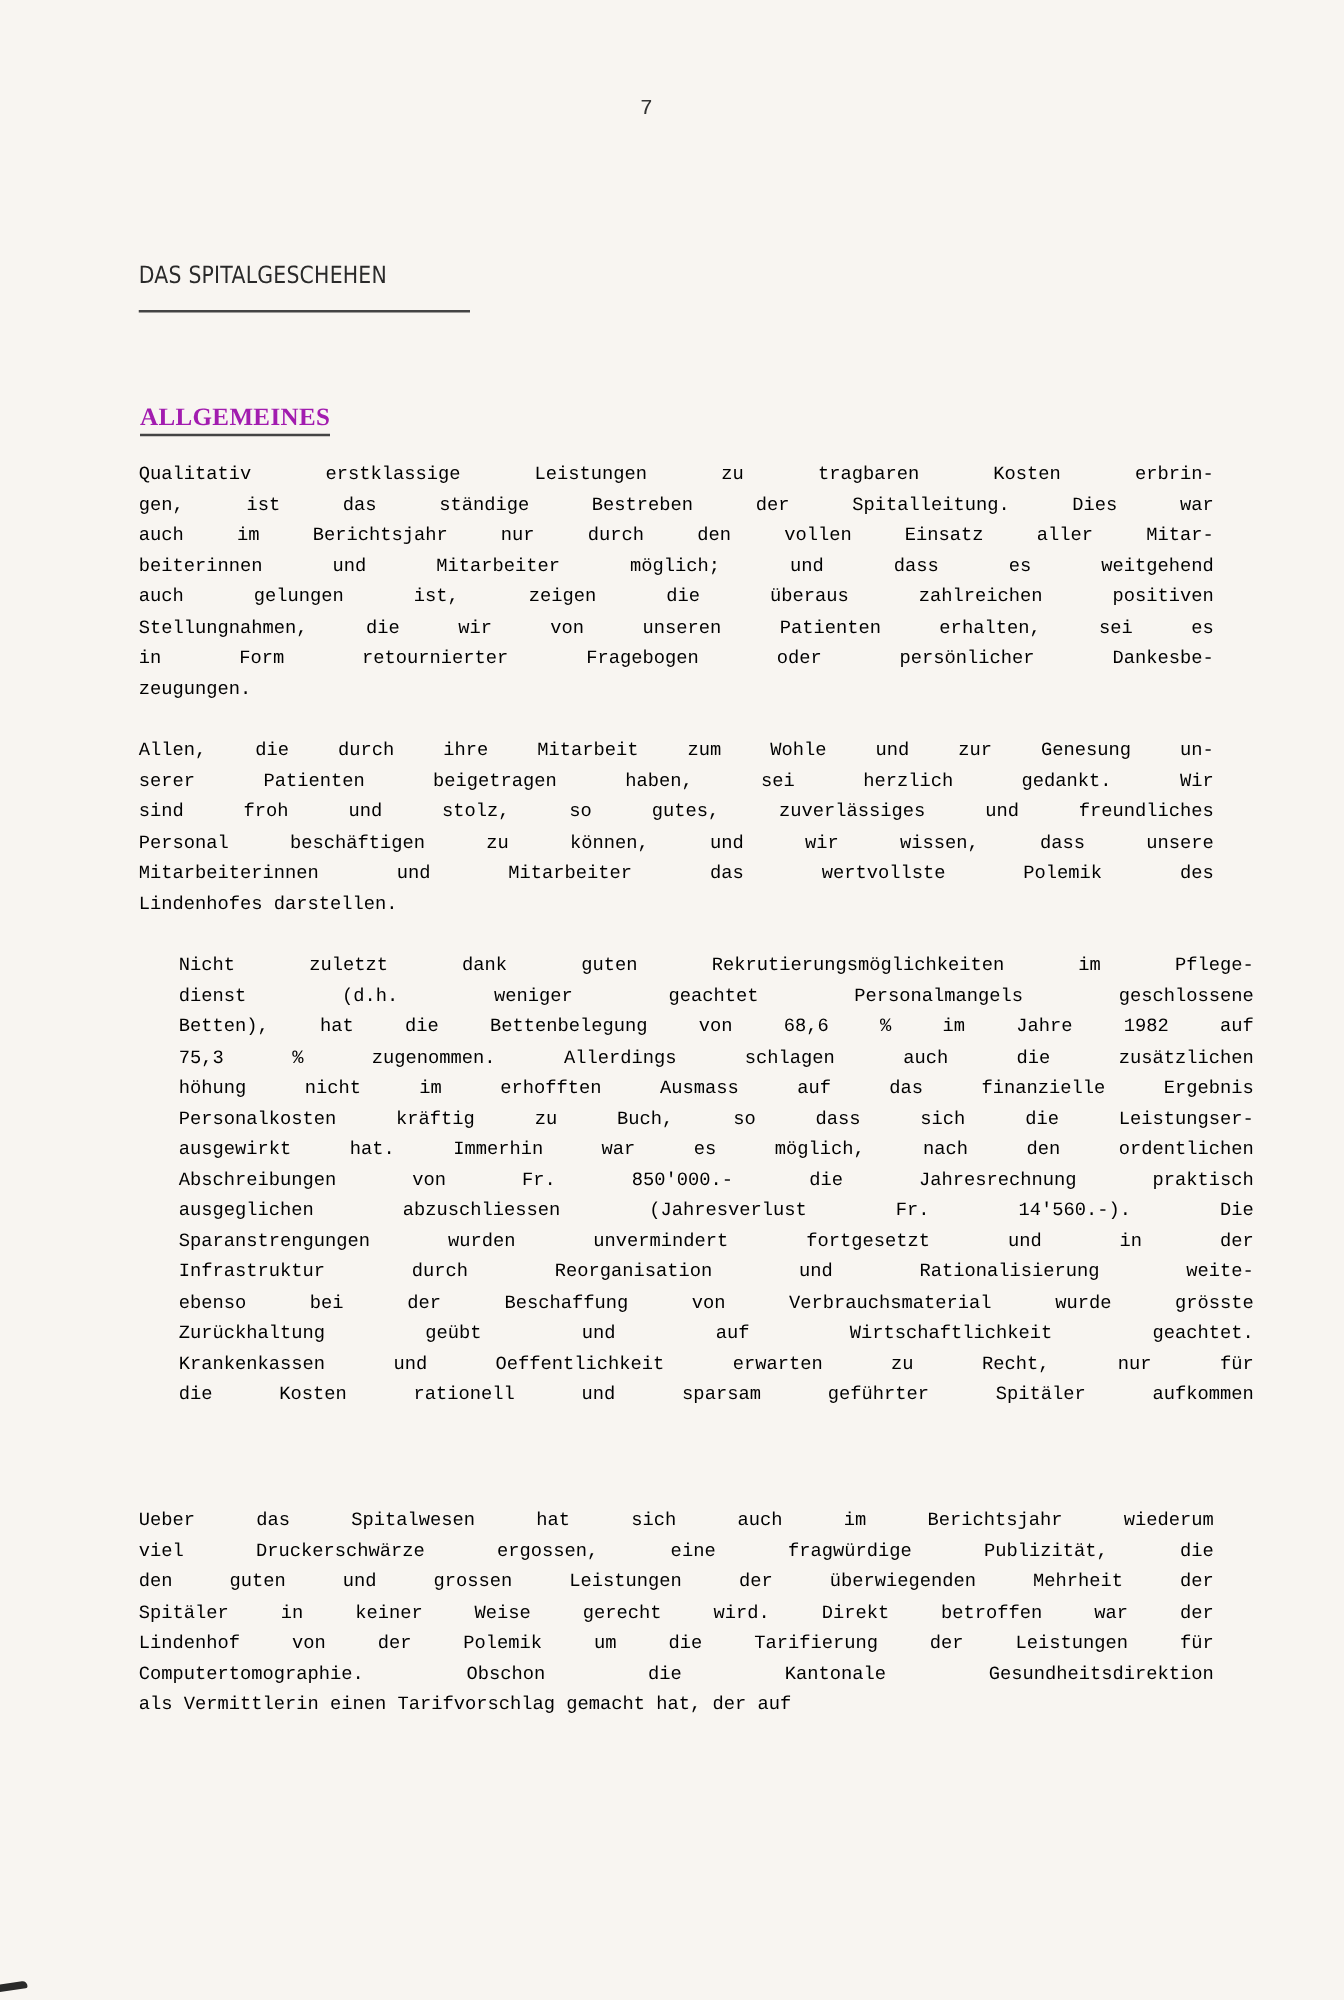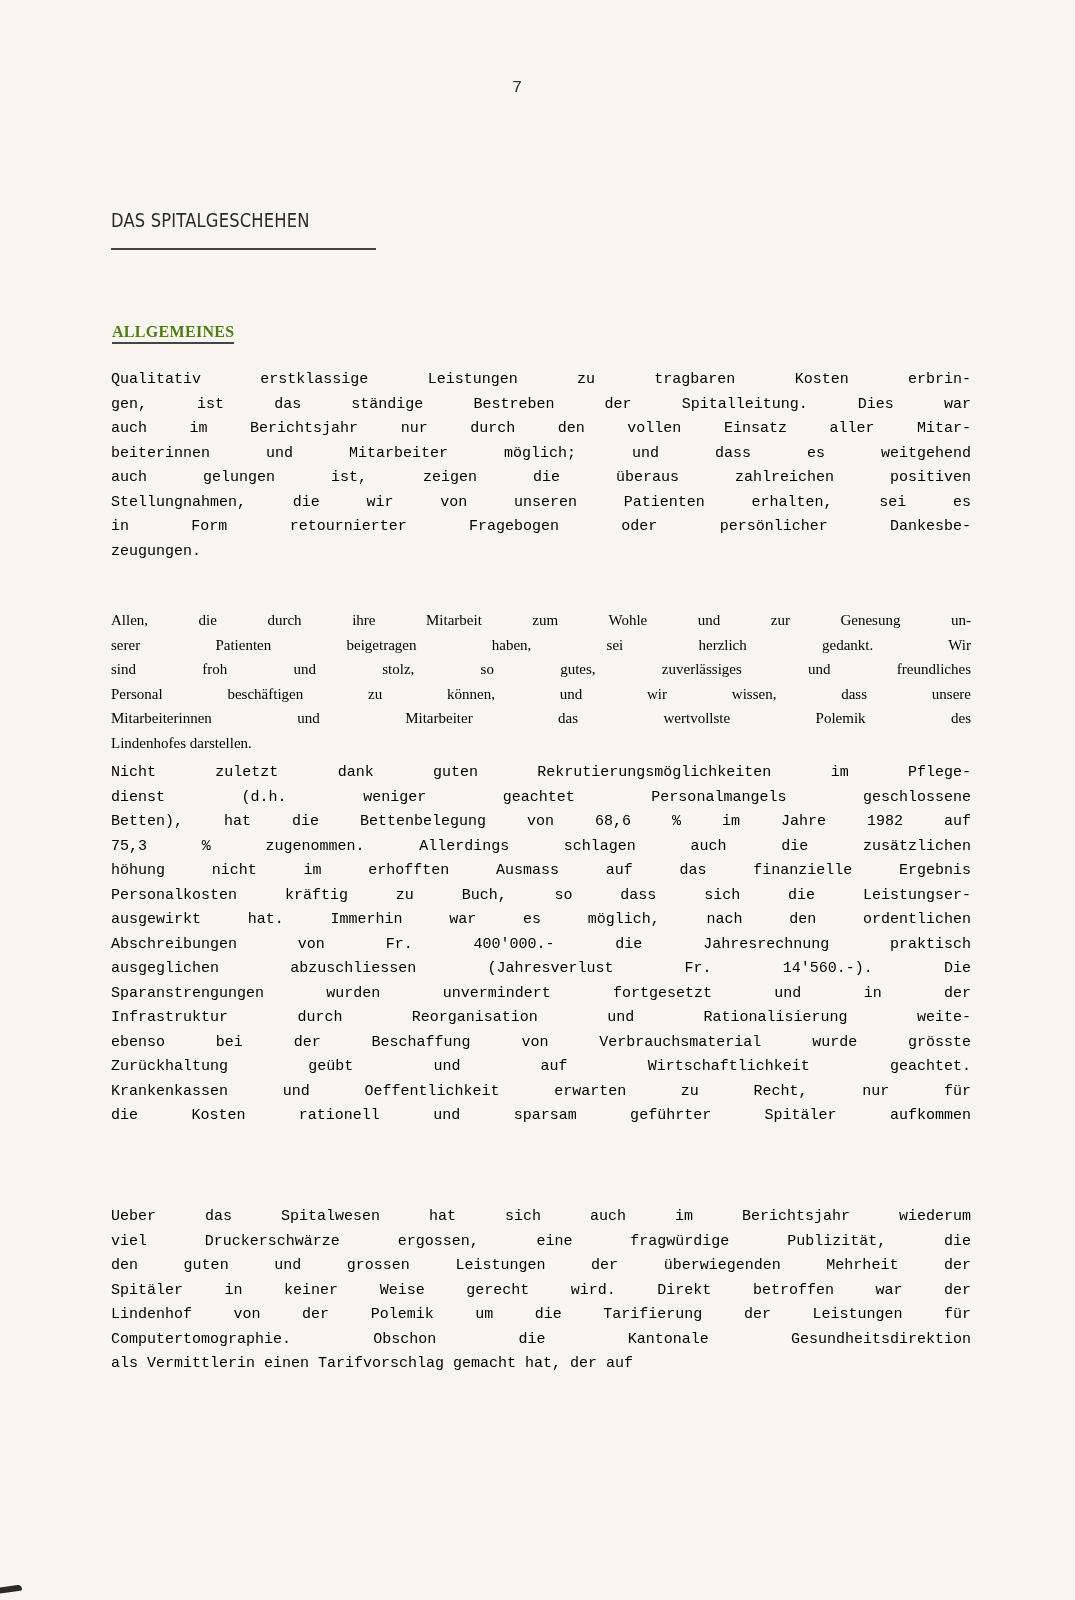--- a/index.html
+++ b/index.html
@@ -41,23 +41,23 @@
       width: 265px;
       height: 2px;
       background: #444;
     }
     .subsection-title {
       position: absolute;
       left: 112px;
       top: 323px;
       font-family: "Liberation Serif", serif;
       font-weight: bold;
-      font-size: 16px;
+      font-size: 20px;
       letter-spacing: 0.3px;
-      color: #4d7c0f;
+      color: #a21caf;
       border-bottom: 2px solid #444;
       padding-bottom: 1px;
     }
     .body-text {
       position: absolute;
       left: 111px;
       width: 860px;
       font-family: "Liberation Mono", monospace;
       font-size: 15px;
       line-height: 24.5px;
@@ -98,38 +98,38 @@
   <span class="line">Qualitativ erstklassige Leistungen zu tragbaren Kosten erbrin-</span>
   <span class="line">gen, ist das ständige Bestreben der Spitalleitung. Dies war</span>
   <span class="line">auch im Berichtsjahr nur durch den vollen Einsatz aller Mitar-</span>
   <span class="line">beiterinnen und Mitarbeiter möglich; und dass es weitgehend</span>
   <span class="line">auch gelungen ist, zeigen die überaus zahlreichen positiven</span>
   <span class="line">Stellungnahmen, die wir von unseren Patienten erhalten, sei es</span>
   <span class="line">in Form retournierter Fragebogen oder persönlicher Dankesbe-</span>
   <span class="line last">zeugungen.</span>
 </div>
 
-<div class="body-text" style="top:608px;font-family:Liberation Serif, serif;">
+<div class="body-text" style="top:589px;">
   <span class="line">Allen, die durch ihre Mitarbeit zum Wohle und zur Genesung un-</span>
   <span class="line">serer Patienten beigetragen haben, sei herzlich gedankt. Wir</span>
   <span class="line">sind froh und stolz, so gutes, zuverlässiges und freundliches</span>
   <span class="line">Personal beschäftigen zu können, und wir wissen, dass unsere</span>
   <span class="line">Mitarbeiterinnen und Mitarbeiter das wertvollste Polemik des</span>
   <span class="line last">Lindenhofes darstellen.</span>
 </div>
 
-<div class="body-text" style="top:761px;">
+<div class="body-text" style="top:761px;margin-left:32px;">
   <span class="line">Nicht zuletzt dank guten Rekrutierungsmöglichkeiten im Pflege-</span>
   <span class="line">dienst (d.h. weniger geachtet Personalmangels geschlossene</span>
   <span class="line">Betten), hat die Bettenbelegung von 68,6 % im Jahre 1982 auf</span>
   <span class="line">75,3 % zugenommen. Allerdings schlagen auch die zusätzlichen</span>
   <span class="line">höhung nicht im erhofften Ausmass auf das finanzielle Ergebnis</span>
   <span class="line">Personalkosten kräftig zu Buch, so dass sich die Leistungser-</span>
   <span class="line">ausgewirkt hat. Immerhin war es möglich, nach den ordentlichen</span>
-  <span class="line">Abschreibungen von Fr. 400'000.- die Jahresrechnung praktisch</span>
+  <span class="line">Abschreibungen von Fr. 850'000.- die Jahresrechnung praktisch</span>
   <span class="line">ausgeglichen abzuschliessen (Jahresverlust Fr. 14'560.-). Die</span>
   <span class="line">Sparanstrengungen wurden unvermindert fortgesetzt und in der</span>
   <span class="line">Infrastruktur durch Reorganisation und Rationalisierung weite-</span>
   <span class="line">ebenso bei der Beschaffung von Verbrauchsmaterial wurde grösste</span>
   <span class="line">Zurückhaltung geübt und auf Wirtschaftlichkeit geachtet.</span>
   <span class="line">Krankenkassen und Oeffentlichkeit erwarten zu Recht, nur für</span>
   <span class="line">die Kosten rationell und sparsam geführter Spitäler aufkommen</span>
 </div>
 
 <div class="body-text" style="top:1205px;">

